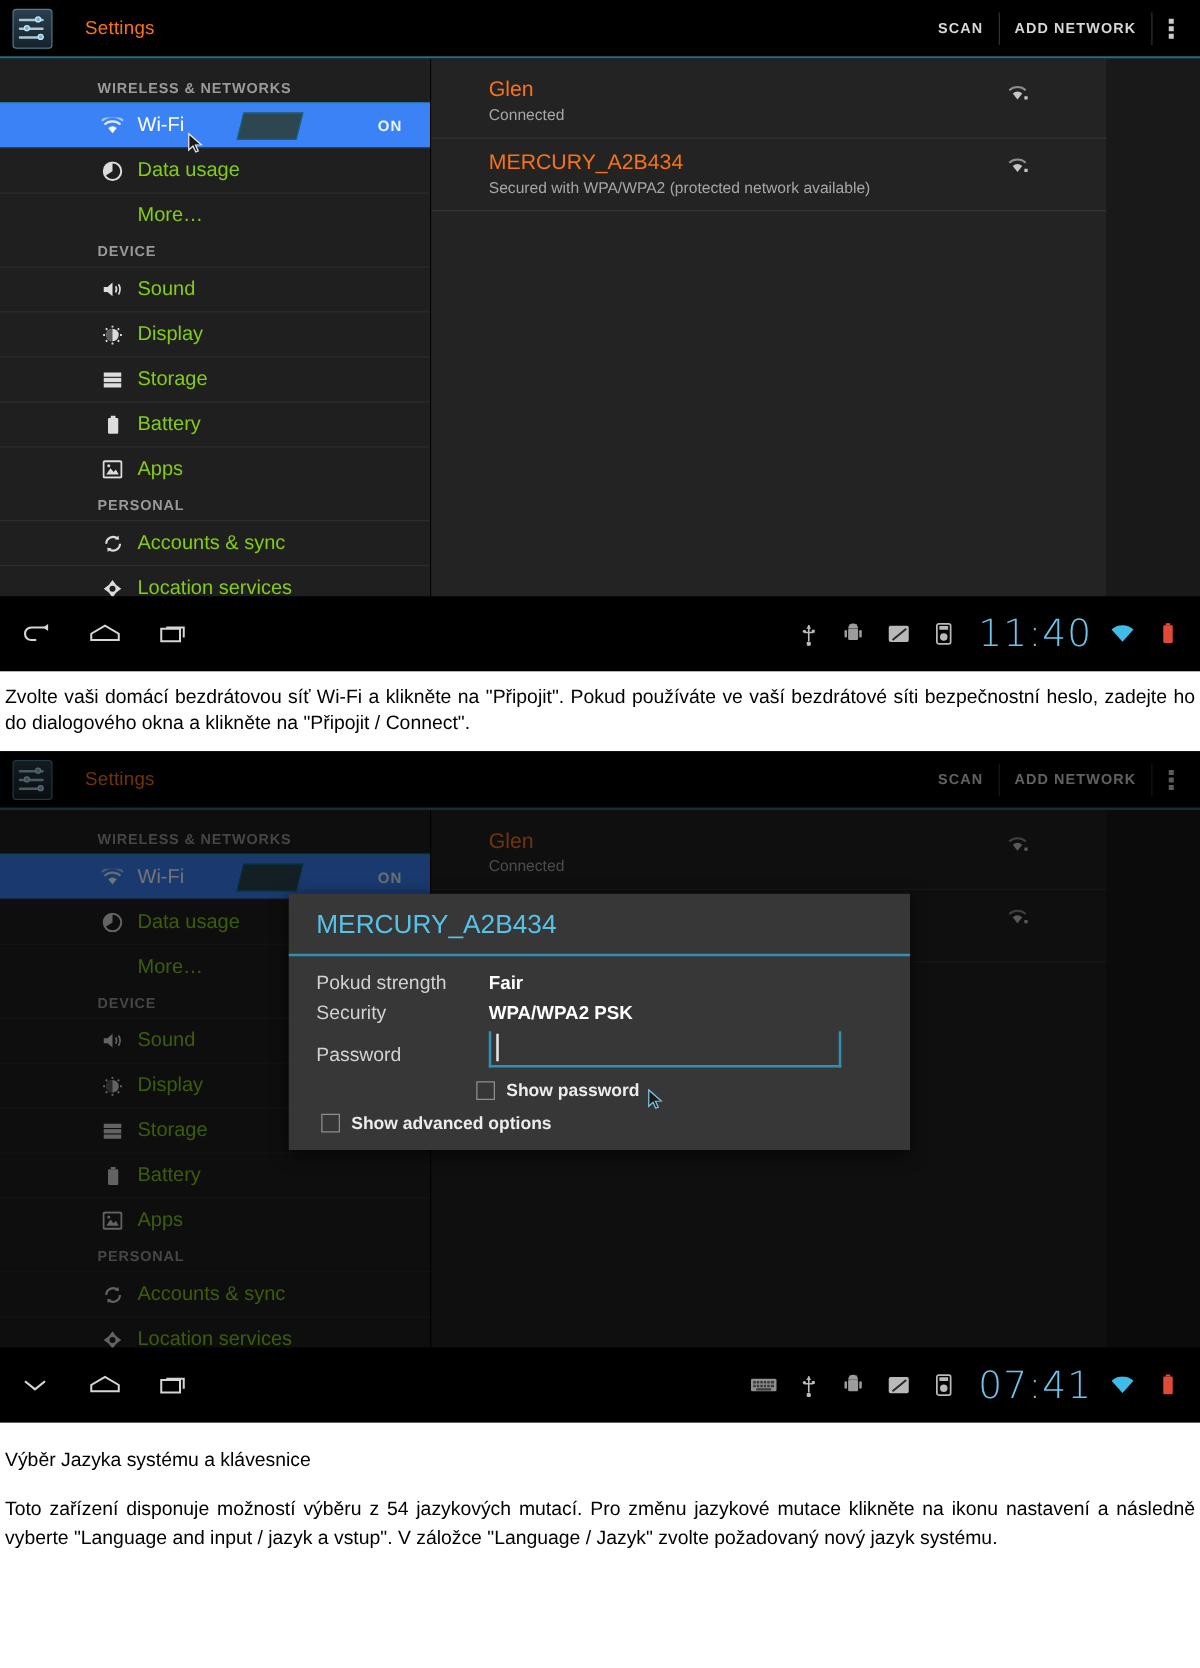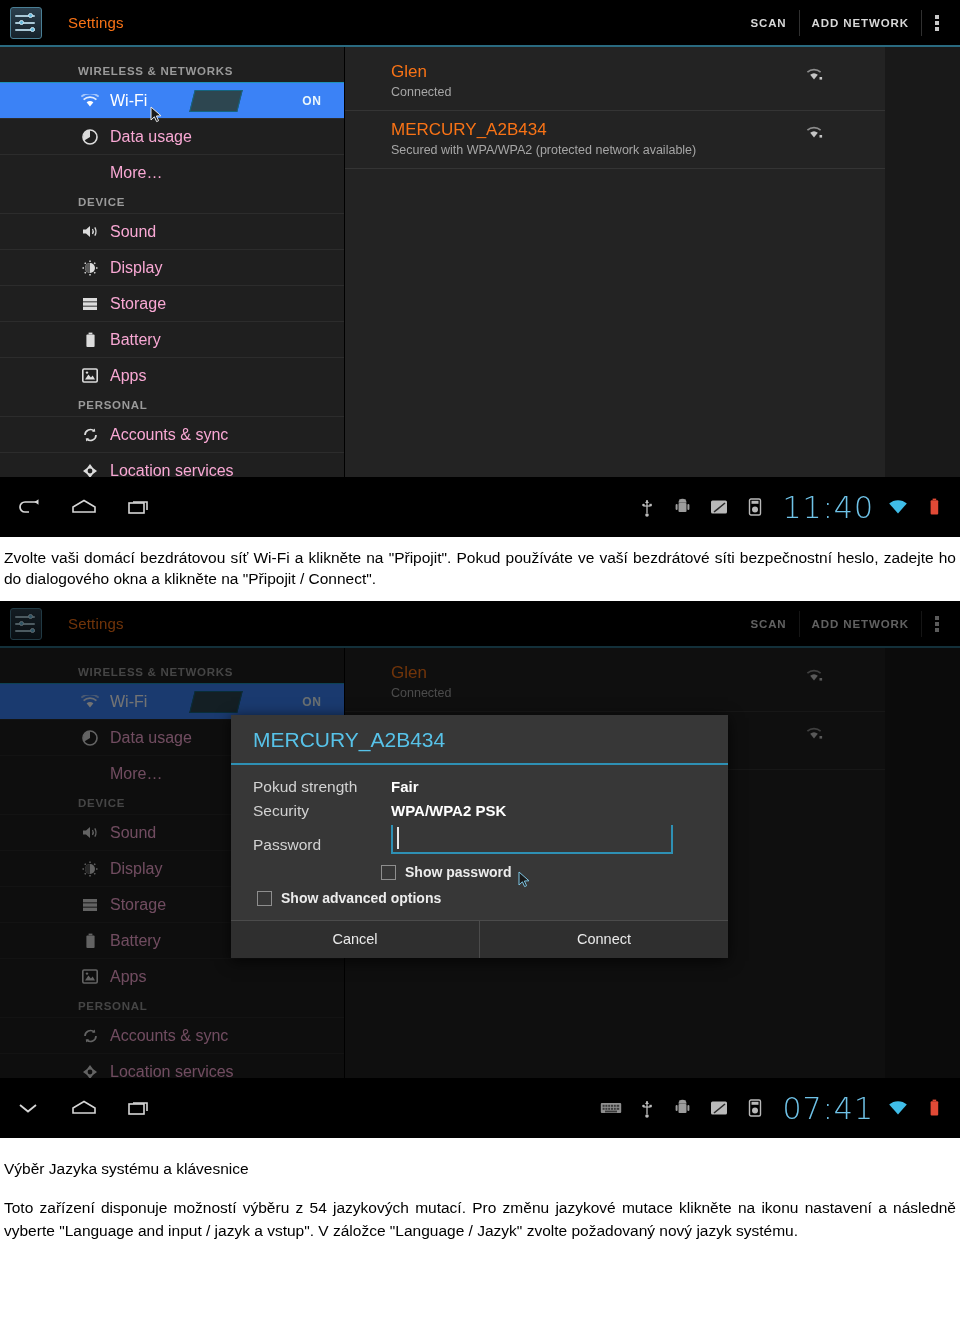--- a/index.html
+++ b/index.html
@@ -119,21 +119,21 @@
     font-weight: bold;
     letter-spacing: .7px;
     padding: 6px 0 5px 78px;
   }
   .side-row {
     height: 36px;
     display: flex;
     align-items: center;
     padding-left: 78px;
     border-top: 1px solid #2c2c2c;
-    color: #f9a8d4;
+    color: #84cc16;
     font-size: 16px;
     position: relative;
     box-sizing: border-box;
   }
   .side-row.no-icon { padding-left: 110px; }
   .side-row .s-ico {
     position: absolute;
     left: 80px;
     width: 20px;
     height: 20px;
@@ -829,24 +829,20 @@
       <div class="cb-line indent">
         <span class="checkbox"></span>
         <span class="cb-label">Show password</span>
       </div>
 
       <div class="cb-line outdent">
         <span class="checkbox"></span>
         <span class="cb-label">Show advanced options</span>
       </div>
     </div>
-    <div class="dlg-buttons">
-      <div class="dlg-btn">Cancel</div>
-      <div class="dlg-btn">Connect</div>
-    </div>
   </div>
 
   <div class="cursor" style="left:518px; top:270px; z-index:40;">
     <svg width="14" height="18" viewBox="0 0 14 18">
         <path d="M1 1 L1 14 L4.4 10.8 L6.6 15.6 L8.6 14.7 L6.4 10 L11 9.8 Z" fill="#1a1a1a" stroke="#7fc6e4" stroke-width="1"></path>
       </svg>
   </div>
 
   <div class="sysbar">
     <div class="nav-btn">

